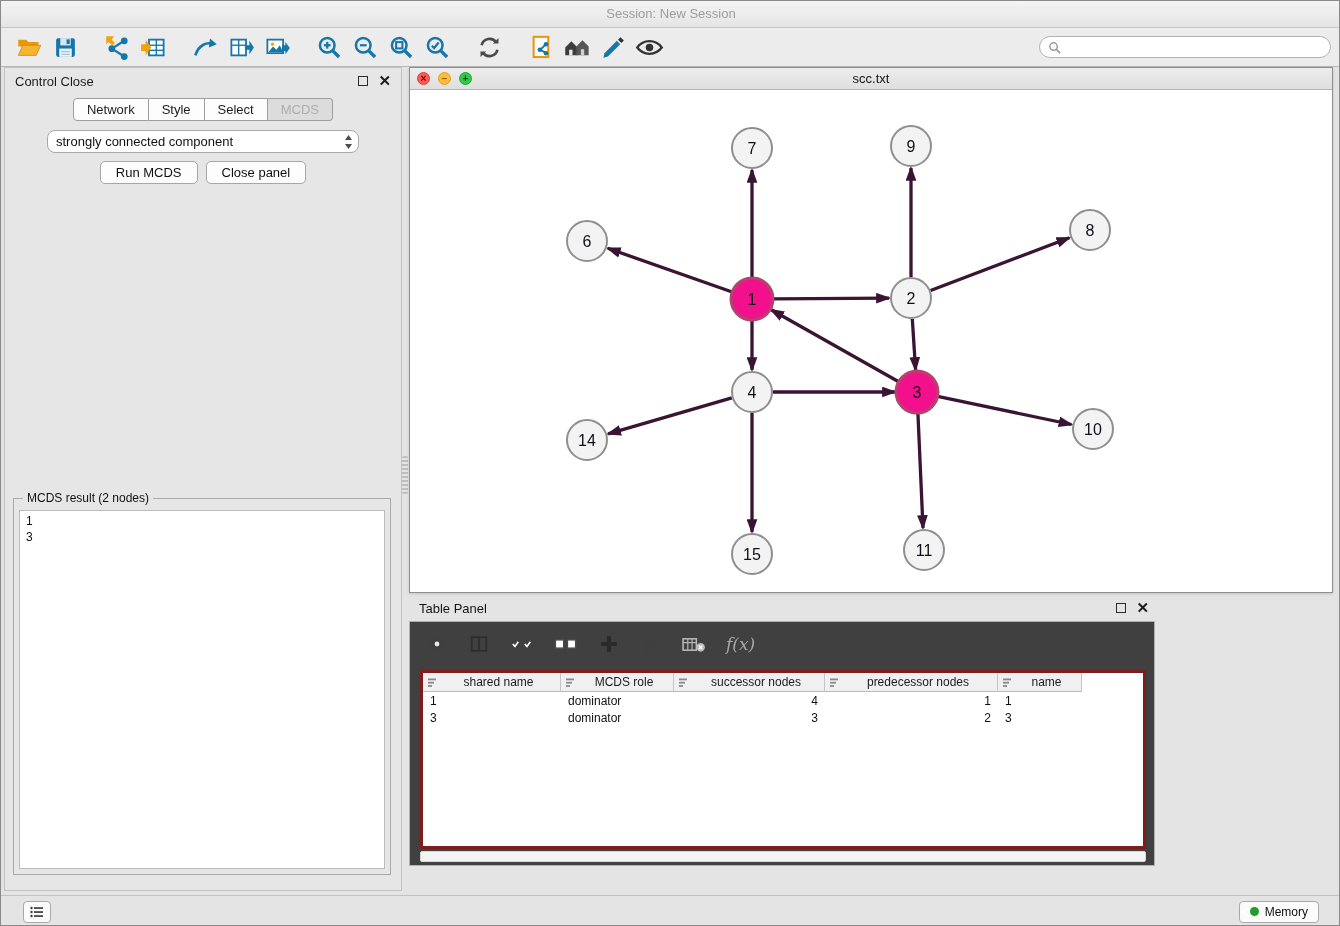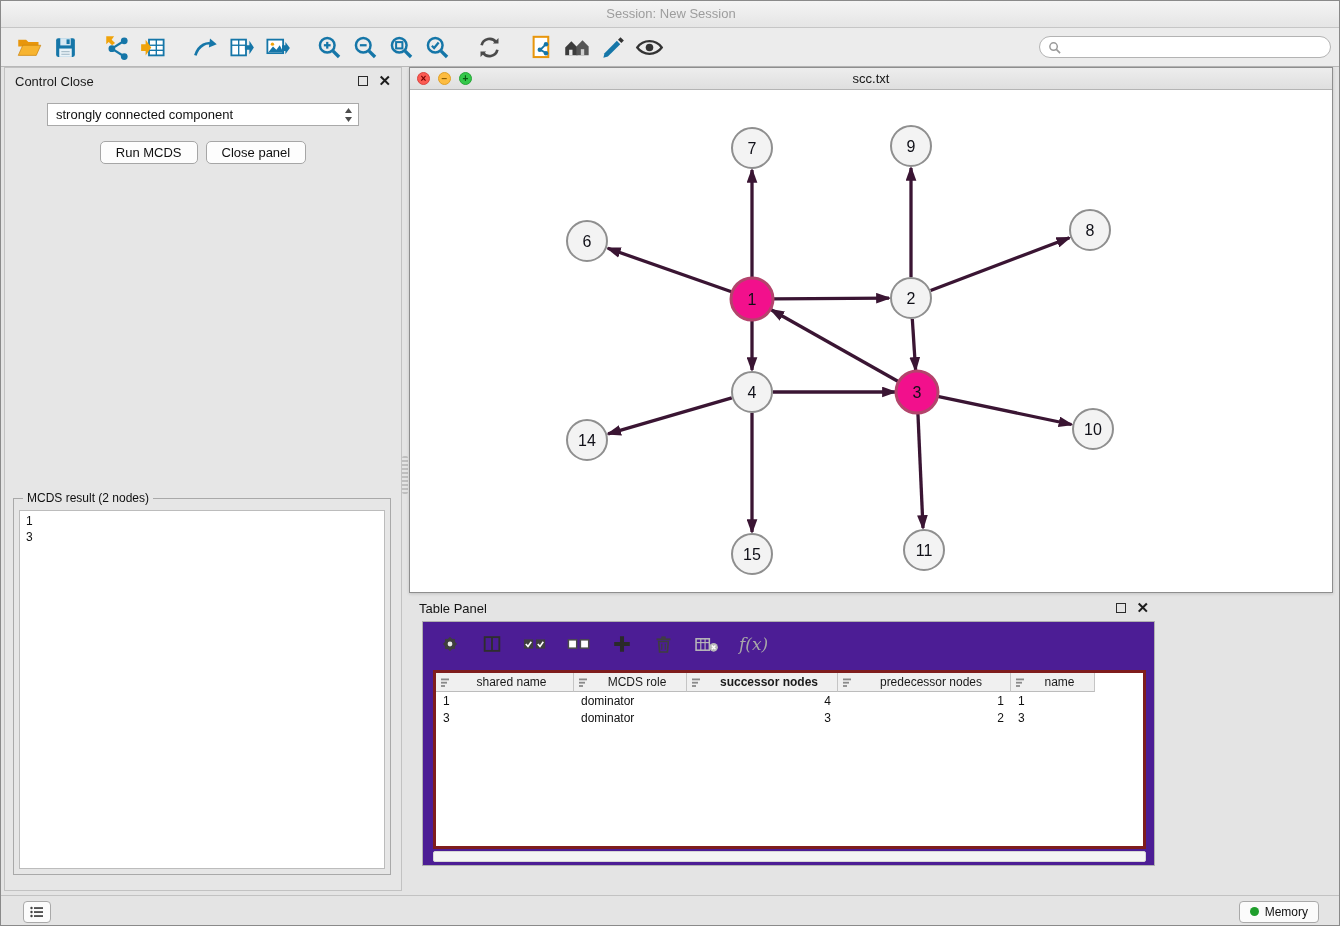--- a/index.html
+++ b/index.html
@@ -21,42 +21,42 @@
   .cp-header{height:26px;display:flex;align-items:center;padding:0 10px;font-size:13px;color:#1c1c1c}
   .panel-hdr-icons{margin-left:auto;display:flex;align-items:center;gap:10px}
   .float-ic{width:10px;height:10px;border:1.6px solid #2b2b2b;display:inline-block}
   .close-ic{font-size:15px;font-weight:bold;color:#1c1c1c;line-height:10px}
   .cp-tabs{display:flex;justify-content:center;margin-top:4px}
   .tab{border:1px solid #9e9e9e;border-left:none;background:#fdfdfd;padding:3px 13px;font-size:13px;color:#1c1c1c;white-space:nowrap;cursor:default}
   .tab:first-child{border-left:1px solid #9e9e9e;border-radius:4px 0 0 4px}
   .tab:last-child{border-radius:0 4px 4px 0}
   .tab.active{background:#dcdcdc;color:#aeaeae}
   .opt-label{text-align:center;margin-top:26px;font-size:13px;color:#101010}
-  .opt-select{margin:9px auto 0;width:312px;height:23px;background:#fff;border:1px solid #a9a9a9;border-radius:0;display:flex;align-items:center;padding:0 8px;font-size:13px;color:#111;position:relative}
+  .opt-select{margin:9px auto 0;width:312px;height:23px;background:#fff;border:1px solid #a9a9a9;border-radius:8px;display:flex;align-items:center;padding:0 8px;font-size:13px;color:#111;position:relative}
   .select-stepper{position:absolute;right:5px;top:3px}
-  .cp-buttons{display:flex;justify-content:center;gap:8px;margin-top:15px}
+  .cp-buttons{display:flex;justify-content:center;gap:8px;margin-top:8px}
   .btn{background:#fdfdfd;border:1px solid #a6a6a6;border-radius:5px;padding:3px 15px;font-size:13px;color:#101010;cursor:default}
   .mcds-fieldset{position:absolute;left:8px;top:423px;width:378px;height:384px;border:1px solid #a9a9a9;padding:5px}
   .mcds-fieldset legend{font-size:12px;color:#101010;padding:0 4px;margin-left:4px}
   .result-list{width:100%;height:100%;background:#fff;border:1px solid #bcbcbc;font-size:12px;line-height:16px;color:#111;padding:2px 6px;white-space:pre;overflow:auto}
 
   
   .network-window{position:absolute;left:408px;top:66px;width:924px;height:526px;background:#fff;border:1px solid #8e8e8e;box-shadow:0 1px 3px rgba(0,0,0,.15)}
   .nw-titlebar{height:22px;background:linear-gradient(#ededed,#dfdfdf);border-bottom:1px solid #b4b4b4;display:flex;align-items:center;justify-content:center;font-size:13px;color:#141414;position:relative}
   .traffic{position:absolute;left:7px;top:4px;display:flex;gap:8px}
   .light{width:13px;height:13px;border-radius:50%;display:flex;align-items:center;justify-content:center;font-size:10px;font-weight:bold;line-height:1}
   .light.red{background:#fc5a52;border:1px solid #d94440;color:#750000}
   .light.yellow{background:#fdbc40;border:1px solid #dfa027;color:#8a5d00}
   .light.green{background:#34c84a;border:1px solid #27a438;color:#0b5a14}
   .nw-canvas{position:absolute;left:0;top:22px;right:0;bottom:0;background:#fff}
 
   
   .table-panel{position:absolute;left:408px;top:597px;width:750px;height:292px}
   .tp-header{height:20px;display:flex;align-items:center;padding:0 10px;font-size:13px;color:#141414}
-  .tp-box{position:absolute;left:13px;top:23px;right:4px;height:245px;background:#4c1d95;border:1px solid #b0b0b0}
+  .tp-box{position:absolute;left:0;top:23px;right:4px;height:245px;background:#404040;border:1px solid #b0b0b0}
   .tp-toolbar{height:44px;display:flex;align-items:center;padding:0 16px;gap:20px}
   .tp-ic{display:flex;align-items:center;justify-content:center}
   .fx-label{font-family:"DejaVu Serif",serif;font-style:italic;font-size:17px;color:#a8a8a8}
   .tp-table{position:absolute;left:10px;right:8px;top:48px;bottom:16px;background:#fff;border:3px solid #7f1d1d;overflow:hidden}
   .thead{display:flex;height:19px}
   .th{background:#f0f0f0;border-right:1px solid #c5c5c5;border-bottom:1px solid #bcbcbc;display:flex;align-items:center;padding:0 4px;gap:3px;font-size:12px;color:#1a1a1a}
   .th-label{flex:1;text-align:center}
   .sort-ic{display:flex;align-items:center}
   .tr{display:flex;height:17px;align-items:center;font-size:12px;color:#101010}
   .td{padding:0 7px;overflow:hidden;white-space:nowrap}
@@ -216,20 +216,26 @@
 </div>
 
 <div class="control-panel">
   <div class="cp-header">
     <span>Control Close</span>
     <span class="panel-hdr-icons">
       <span class="float-ic"></span>
       <span class="close-ic">✕</span>
     </span>
   </div>
+  <div class="cp-tabs">
+      <div class="tab">Network</div>
+      <div class="tab">Style</div>
+      <div class="tab">Select</div>
+      <div class="tab active">MCDS</div>
+    </div>
   <div class="opt-select">
     <span>strongly connected component</span>
     <span class="select-stepper">
       <svg width="9" height="16" viewBox="0 0 9 16">
           <path d="M4.5 1L8 6H1z" fill="#4d4d4d"></path>
           <path d="M4.5 15L1 10h7z" fill="#4d4d4d"></path>
         </svg>
     </span>
   </div>
   <div class="cp-buttons">
@@ -382,21 +388,21 @@
           <div class="th" style="width: 113px;">
             <span class="sort-ic">
               <svg width="11" height="11" viewBox="0 0 11 11">
                 <rect x="1" y="1.5" width="8" height="1.8" fill="#8a8a8a"></rect>
                 <rect x="1" y="4.8" width="6" height="1.8" fill="#8a8a8a"></rect>
                 <rect x="1" y="8.1" width="4" height="1.8" fill="#8a8a8a"></rect>
               </svg>
             </span>
             <span class="th-label">MCDS role</span>
           </div>
-          <div class="th" style="width: 151px; font-weight: bold;">
+          <div class="th" style="width: 151px;">
             <span class="sort-ic">
               <svg width="11" height="11" viewBox="0 0 11 11">
                 <rect x="1" y="1.5" width="8" height="1.8" fill="#8a8a8a"></rect>
                 <rect x="1" y="4.8" width="6" height="1.8" fill="#8a8a8a"></rect>
                 <rect x="1" y="8.1" width="4" height="1.8" fill="#8a8a8a"></rect>
               </svg>
             </span>
             <span class="th-label">successor nodes</span>
           </div>
           <div class="th" style="width: 173px;">

